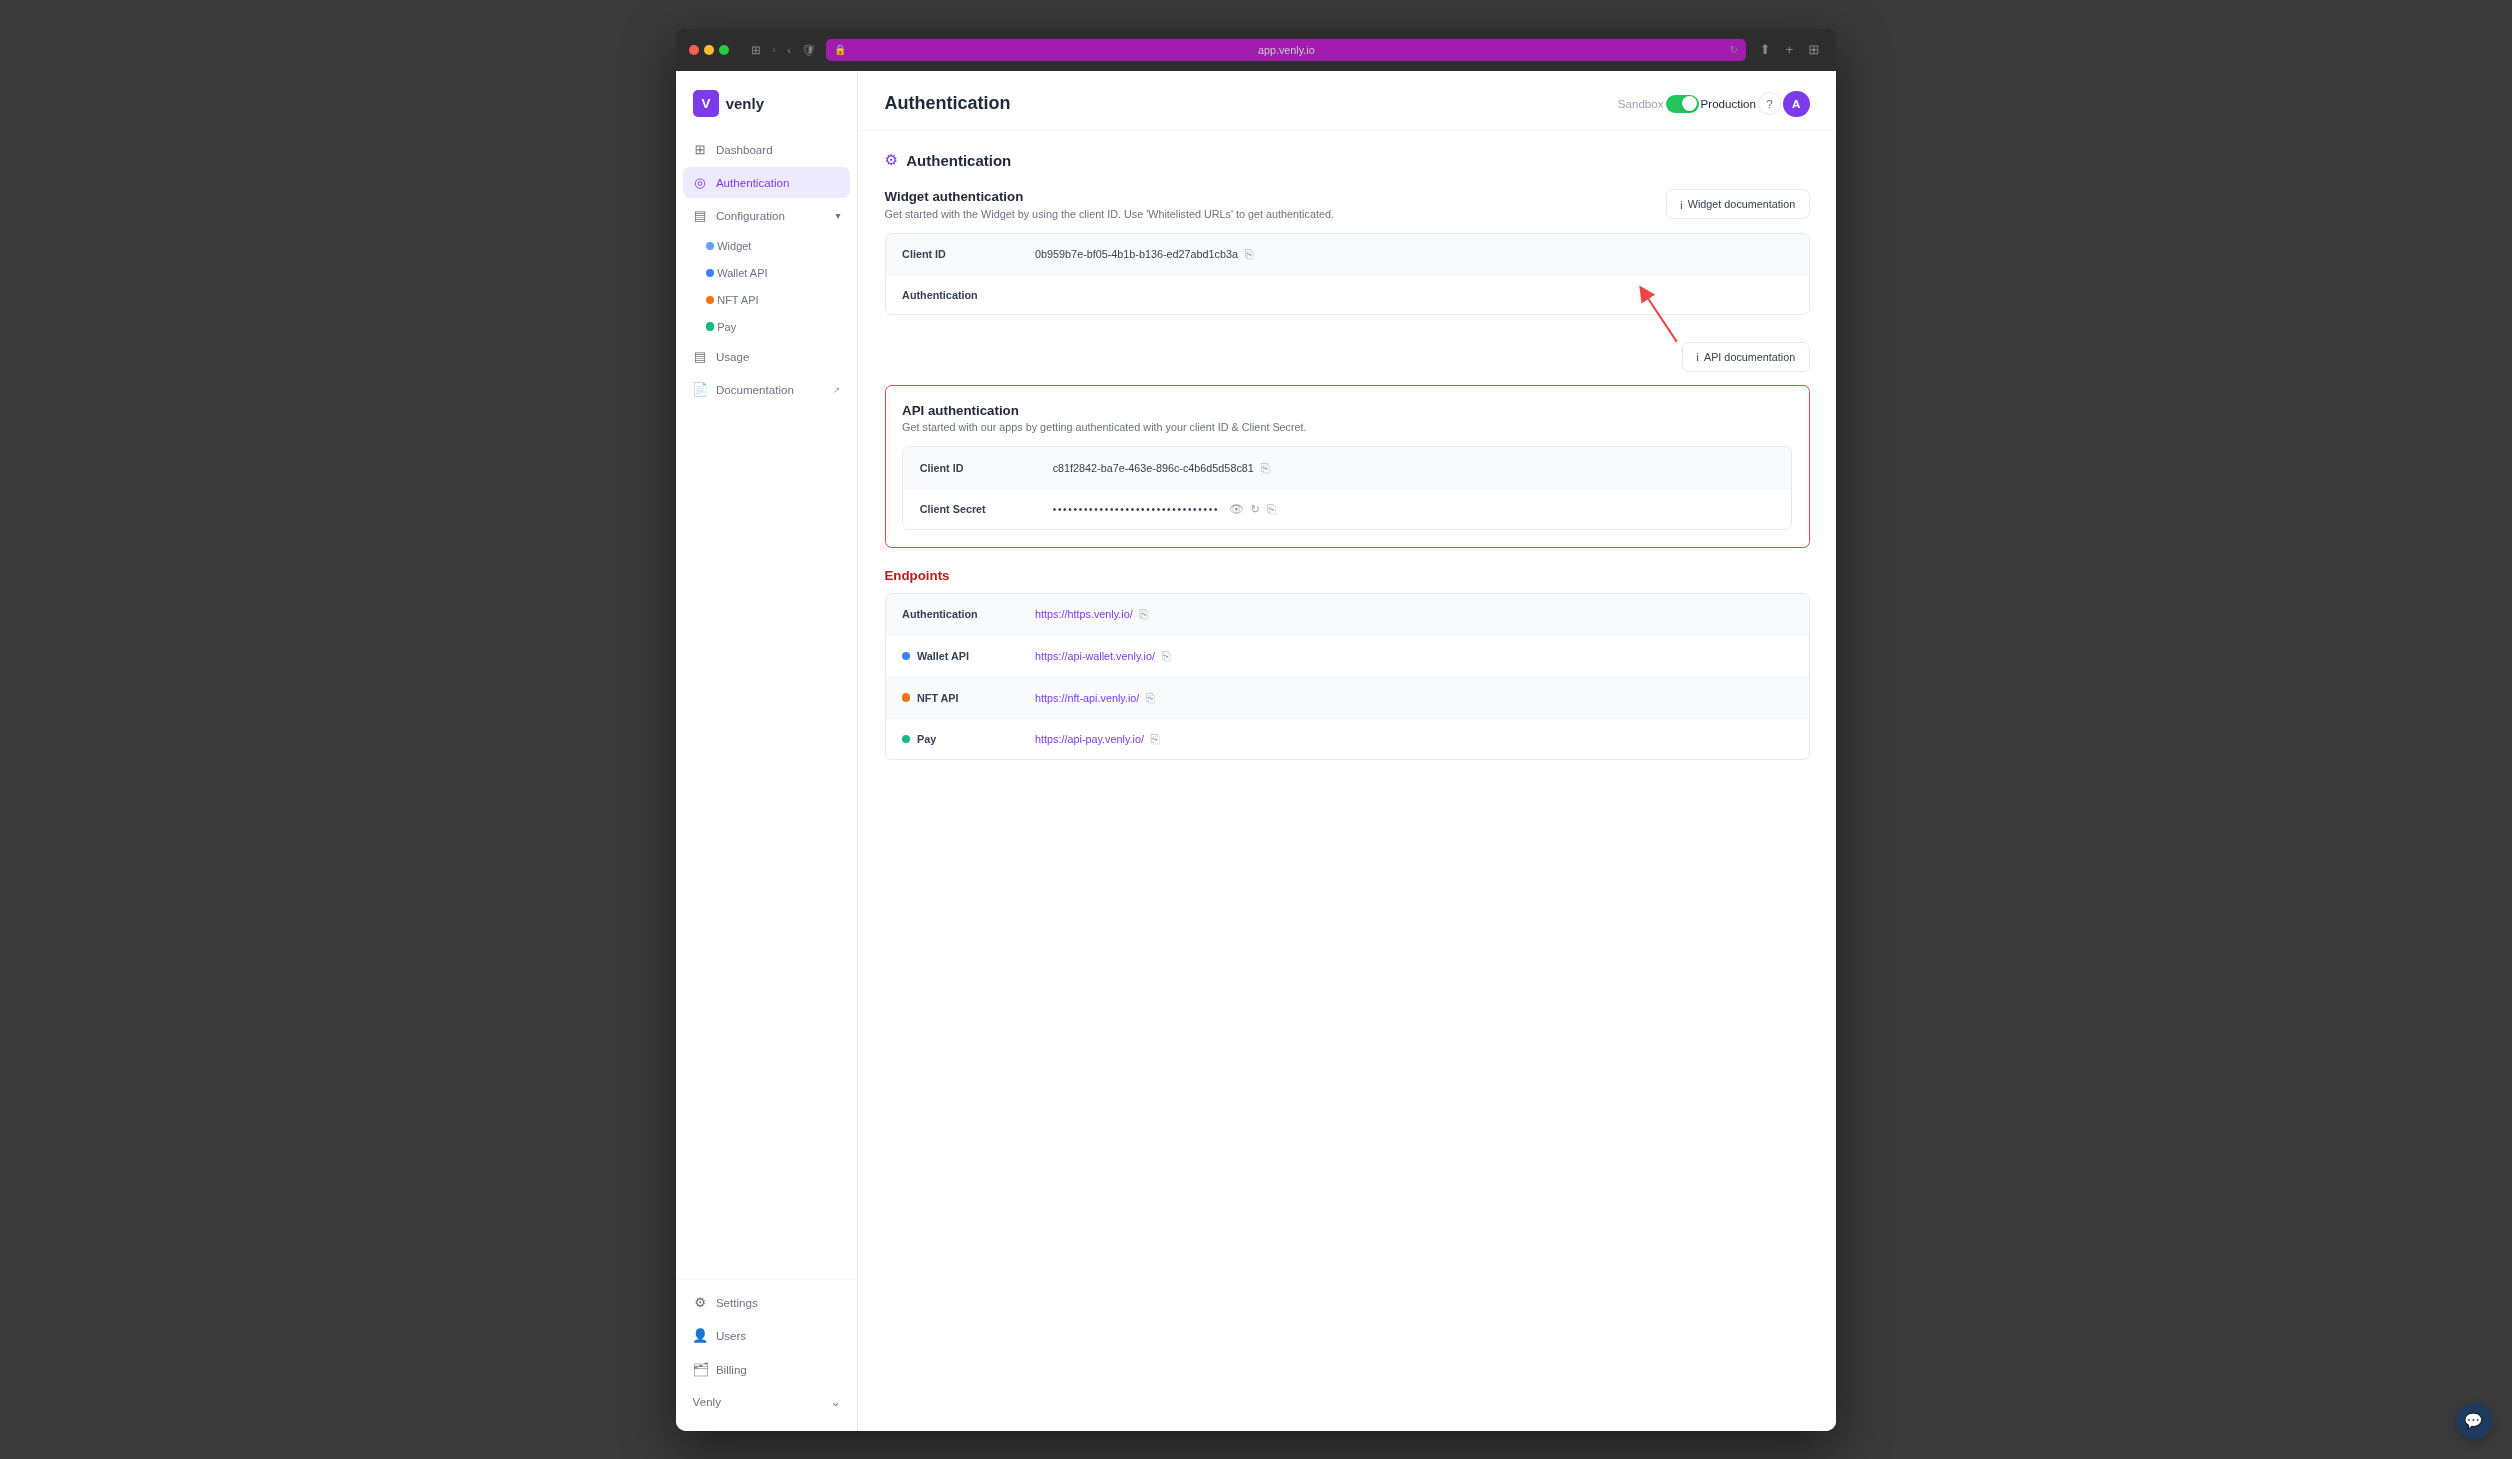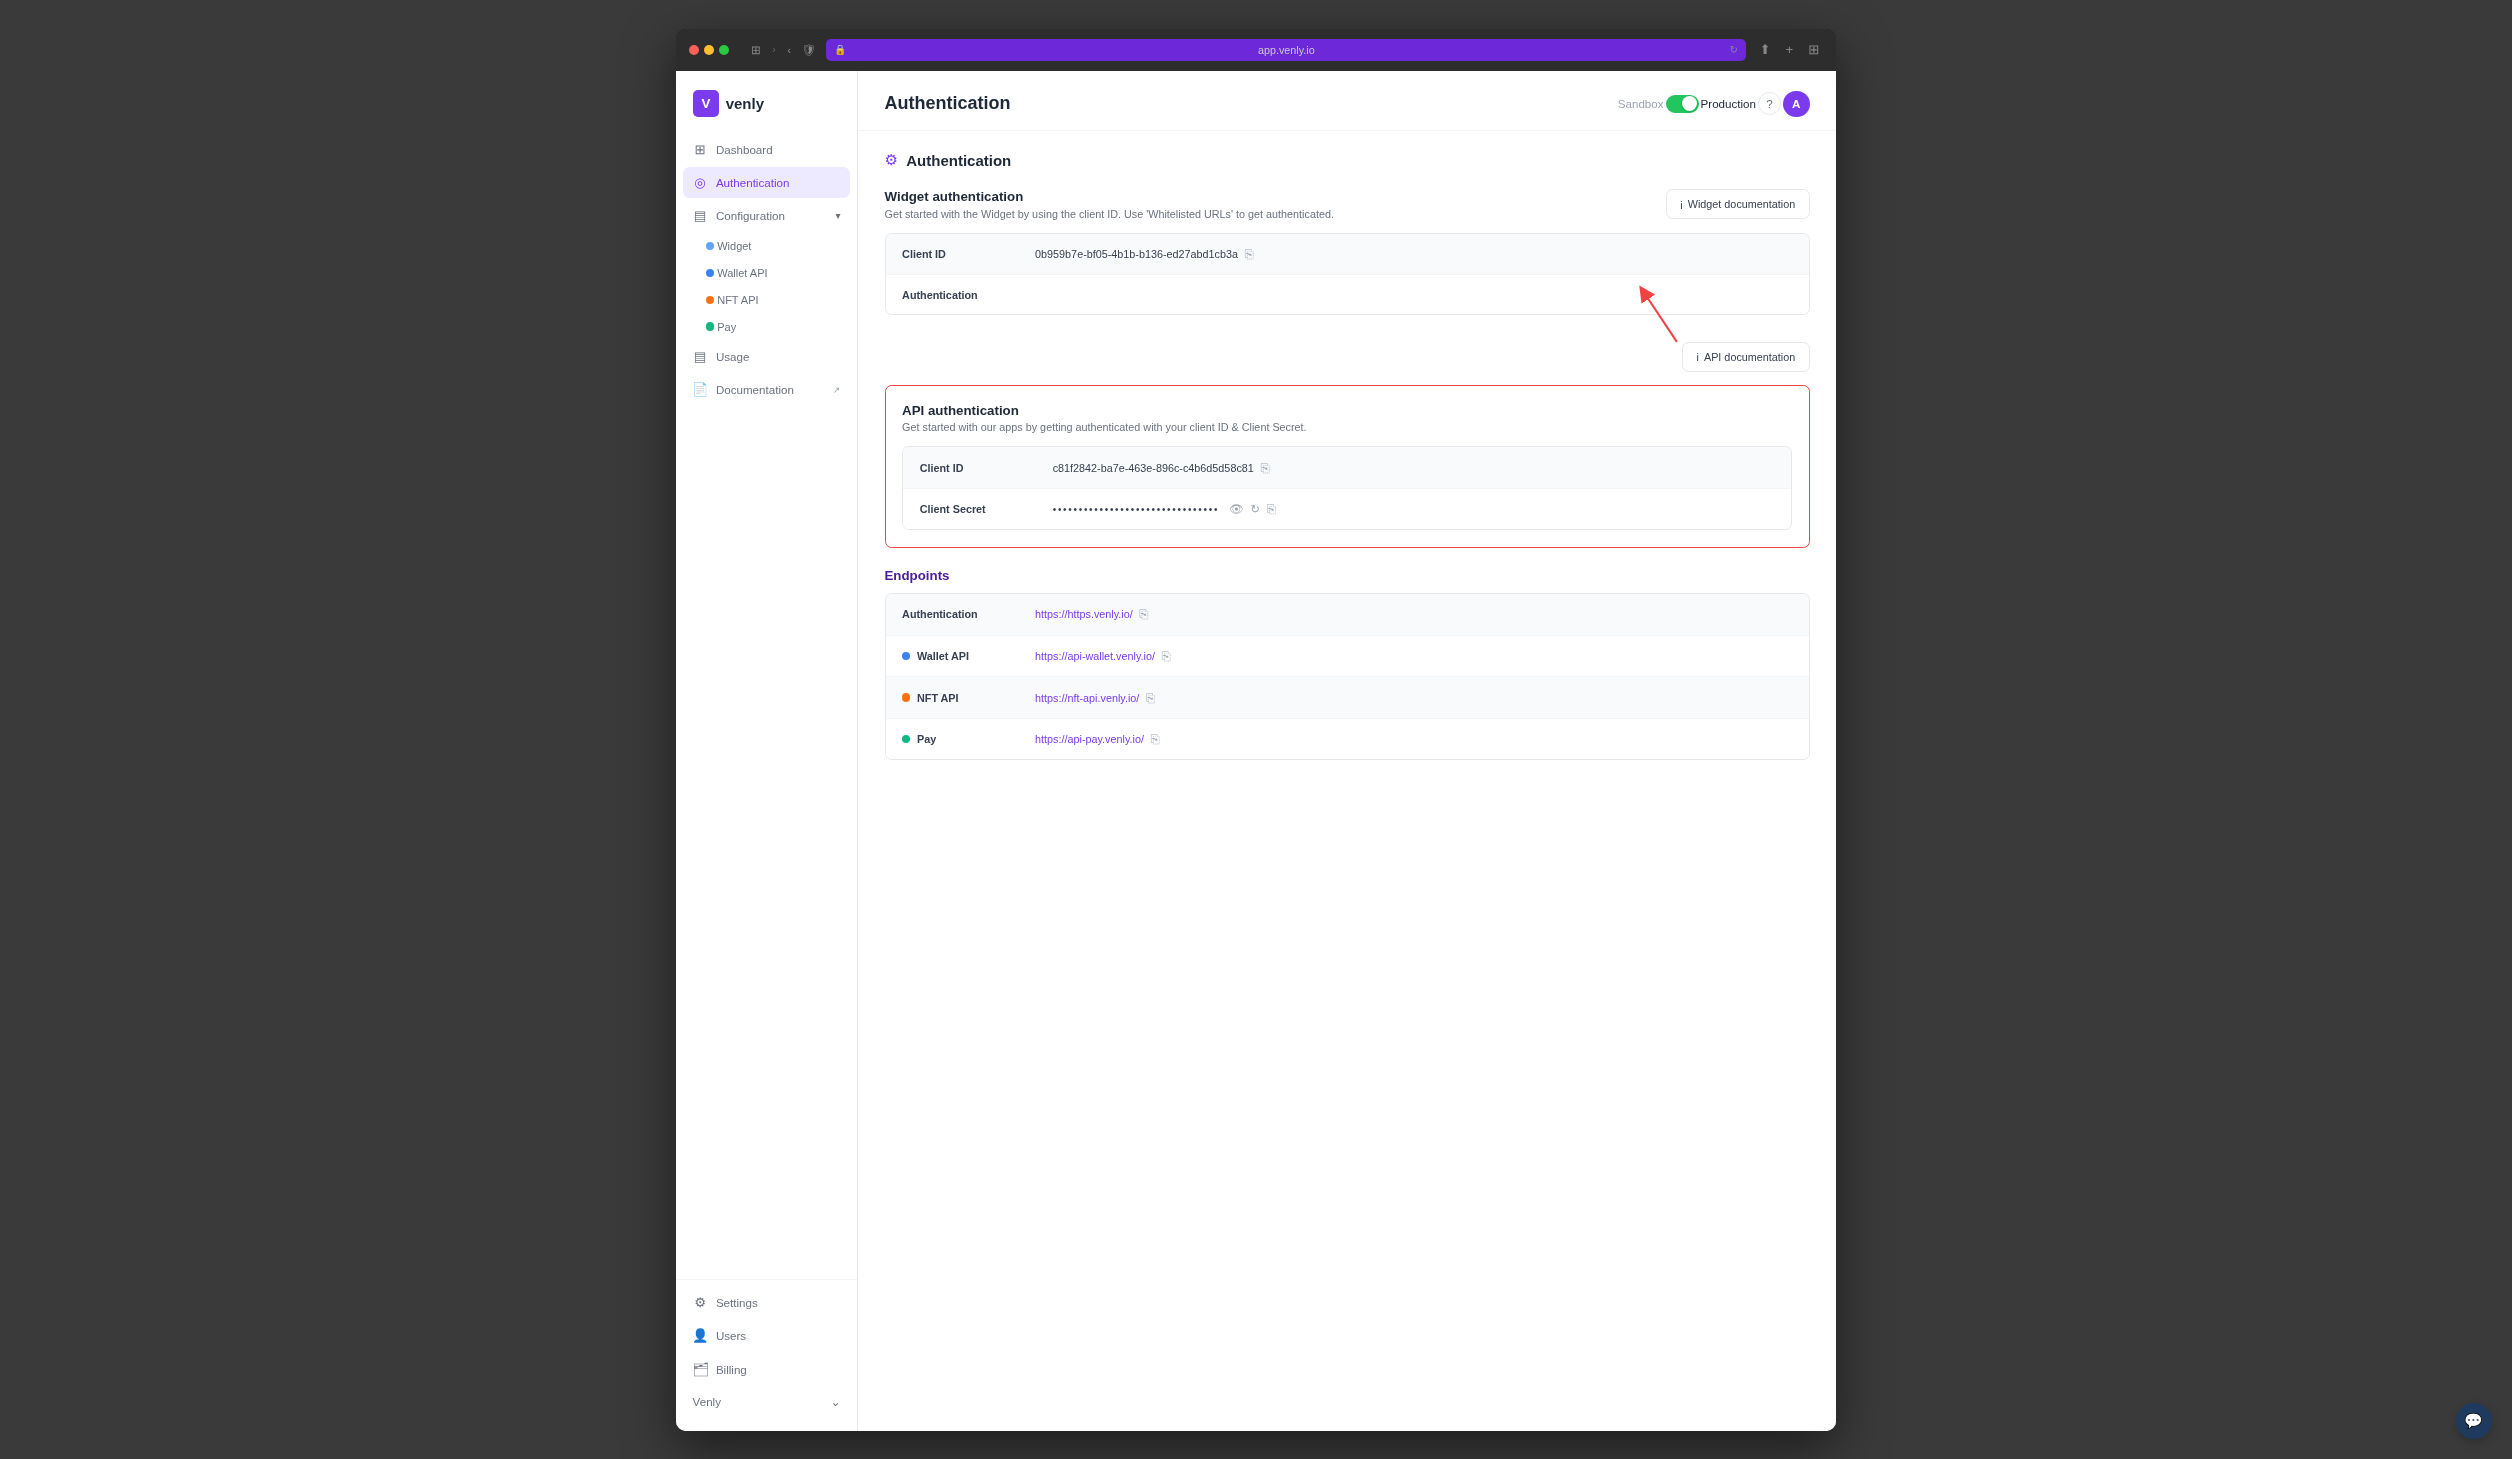--- a/index.html
+++ b/index.html
@@ -461,21 +461,21 @@
     }
 
     
     .endpoints-section {
       margin-top: 20px;
     }
 
     .endpoints-title {
       font-size: 13.3px;
       font-weight: 600;
-      color: #4c1d95;
+      color: #b91c1c;
       margin-bottom: 10px;
     }
 
     .endpoint-label {
       width: 133px;
       padding: 11.6px 16.6px;
       font-size: 10.8px;
       font-weight: 600;
       color: #374151;
       flex-shrink: 0;
@@ -538,21 +538,21 @@
       <div class="traffic-light green"></div>
     </div>
     <div class="browser-controls">
       <button class="browser-btn">⊞</button>
       <span style="color:#666;font-size:10px">›</span>
       <button class="browser-btn">‹</button>
       <button class="browser-btn">›</button>
     </div>
     <div class="address-bar-wrapper">
       <span class="shield-icon">🛡</span>
-      <input class="address-bar" value="app.venly.io" style="width: 100%; background: #6d28d9; border: none; border-radius: 5px; padding: 5px 26.5px; color: rgb(204, 204, 204); font-size: 10.8px; text-align: center; outline: none;">
+      <input class="address-bar" value="app.venly.io" style="width: 100%; background: #a21caf; border: none; border-radius: 5px; padding: 5px 26.5px; color: rgb(204, 204, 204); font-size: 10.8px; text-align: center; outline: none;">
       <span class="lock-icon" style="position:absolute;left:8.3px;color:#888;font-size:10px;">🔒</span>
       <span class="refresh-icon">↻</span>
     </div>
     <div class="browser-actions">
       <button class="browser-action-btn">⬆</button>
       <button class="browser-action-btn">+</button>
       <button class="browser-action-btn">⊞</button>
     </div>
   </div>
 

